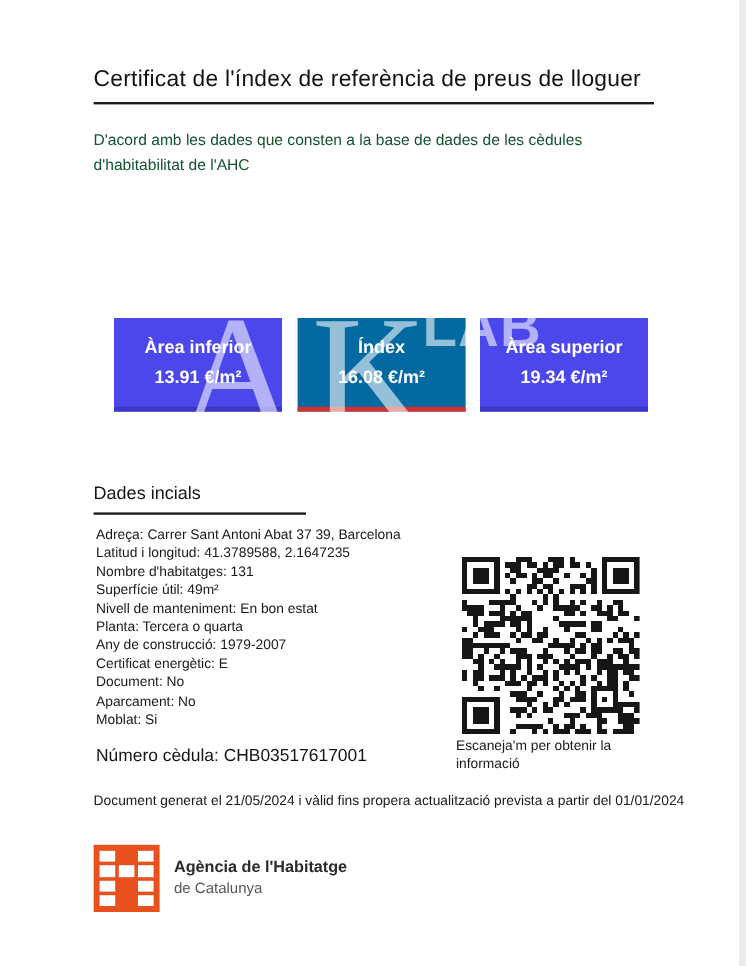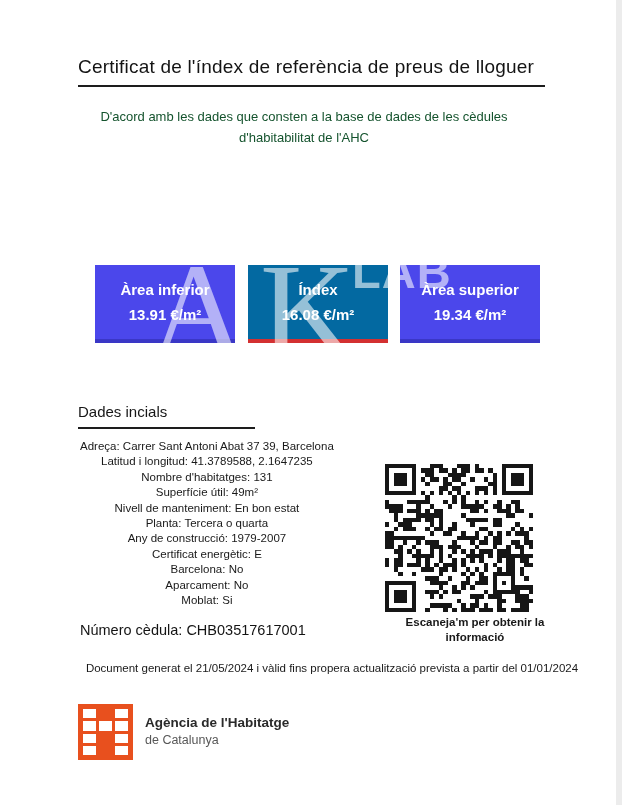--- a/index.html
+++ b/index.html
@@ -1,21 +1,21 @@
 <!DOCTYPE html>
 <html><head>
 <meta charset="utf-8">
 <style>
   html,body { margin:0; padding:0; background:#fff; }
   .page {
     position:relative; width:622px; height:805px; margin:0 auto;
     background:#ffffff; overflow:hidden;
     font-family:"Liberation Sans", sans-serif; color:#1c1c1c;
   }
-  .abs { position:absolute;text-align:center; }
+  .abs { position:absolute; }
 
   .doc-title { left:78px; top:56px; font-size:19px; color:#141414; letter-spacing:.2px; }
   .title-rule { left:78px; top:85px; width:467px; height:2px; background:#1d1d1d; }
 
   .intro { left:78px; top:106px; width:452px; font-size:13px; line-height:21px; color:#14532d; }
 
   
   .pbox {
     top:265px; width:140px; height:74px; z-index:1;
     display:flex; flex-direction:column; align-items:center; justify-content:center; gap:8px;
@@ -35,21 +35,21 @@
   .wm-stack { left:352px; top:247px; font-weight:bold; font-size:47px; line-height:49px; letter-spacing:1px; }
 
   .section-heading { left:78px; top:403px; font-size:15px; color:#161616; }
   .section-rule { left:78px; top:427px; width:177px; height:2px; background:#1d1d1d; }
 
   .details { left:80px; top:439px; font-size:11.5px; line-height:15.4px; color:#191919; }
   .details div { white-space:nowrap; }
   .cedula { left:80px; top:622px; font-size:14.5px; color:#141414; }
 
   .qr-wrap { left:385px; top:464px; width:148px; height:148px; }
-  .qr-caption { left:396px; top:615px; width:158px; font-size:11.5px; line-height:15px; color:#191919;font-weight:bold; }
+  .qr-caption { left:380px; top:615px; width:158px; font-size:11.5px; line-height:15px; color:#191919; }
 
   .footer-note { left:78px; top:661px; width:508px; font-size:11.5px; line-height:15.5px; color:#191919; }
 
   
   .logo-mark {
     left:78px; top:704px; width:55px; height:56px; background:#e8501e;
     display:grid; grid-template-columns:repeat(3,1fr); grid-template-rows:repeat(4,1fr);
     gap:3px; padding:5px; box-sizing:border-box;
   }
   .logo-mark .w { background:#fff; }
@@ -93,21 +93,21 @@
 
   <div class="abs details">
     <div>Adreça: Carrer Sant Antoni Abat 37 39, Barcelona</div>
     <div>Latitud i longitud: 41.3789588, 2.1647235</div>
     <div>Nombre d'habitatges: 131</div>
     <div>Superfície útil: 49m²</div>
     <div>Nivell de manteniment: En bon estat</div>
     <div>Planta: Tercera o quarta</div>
     <div>Any de construcció: 1979-2007</div>
     <div>Certificat energètic: E</div>
-    <div>Barcelona: No</div>
+    <div>Document: No</div>
     <div>Aparcament: No</div>
     <div>Moblat: Si</div>
   </div>
   <div class="abs cedula">Número cèdula: CHB03517617001</div>
 
   <div class="abs qr-wrap">
     <svg id="qr-svg" viewBox="0 0 33 33" width="148" height="148" fill="#161616" shape-rendering="crispEdges">
         <rect width="33" height="33" fill="#ffffff"></rect>
         <rect x="0" y="0" width="1" height="1"></rect>
         <rect x="1" y="0" width="1" height="1"></rect>

